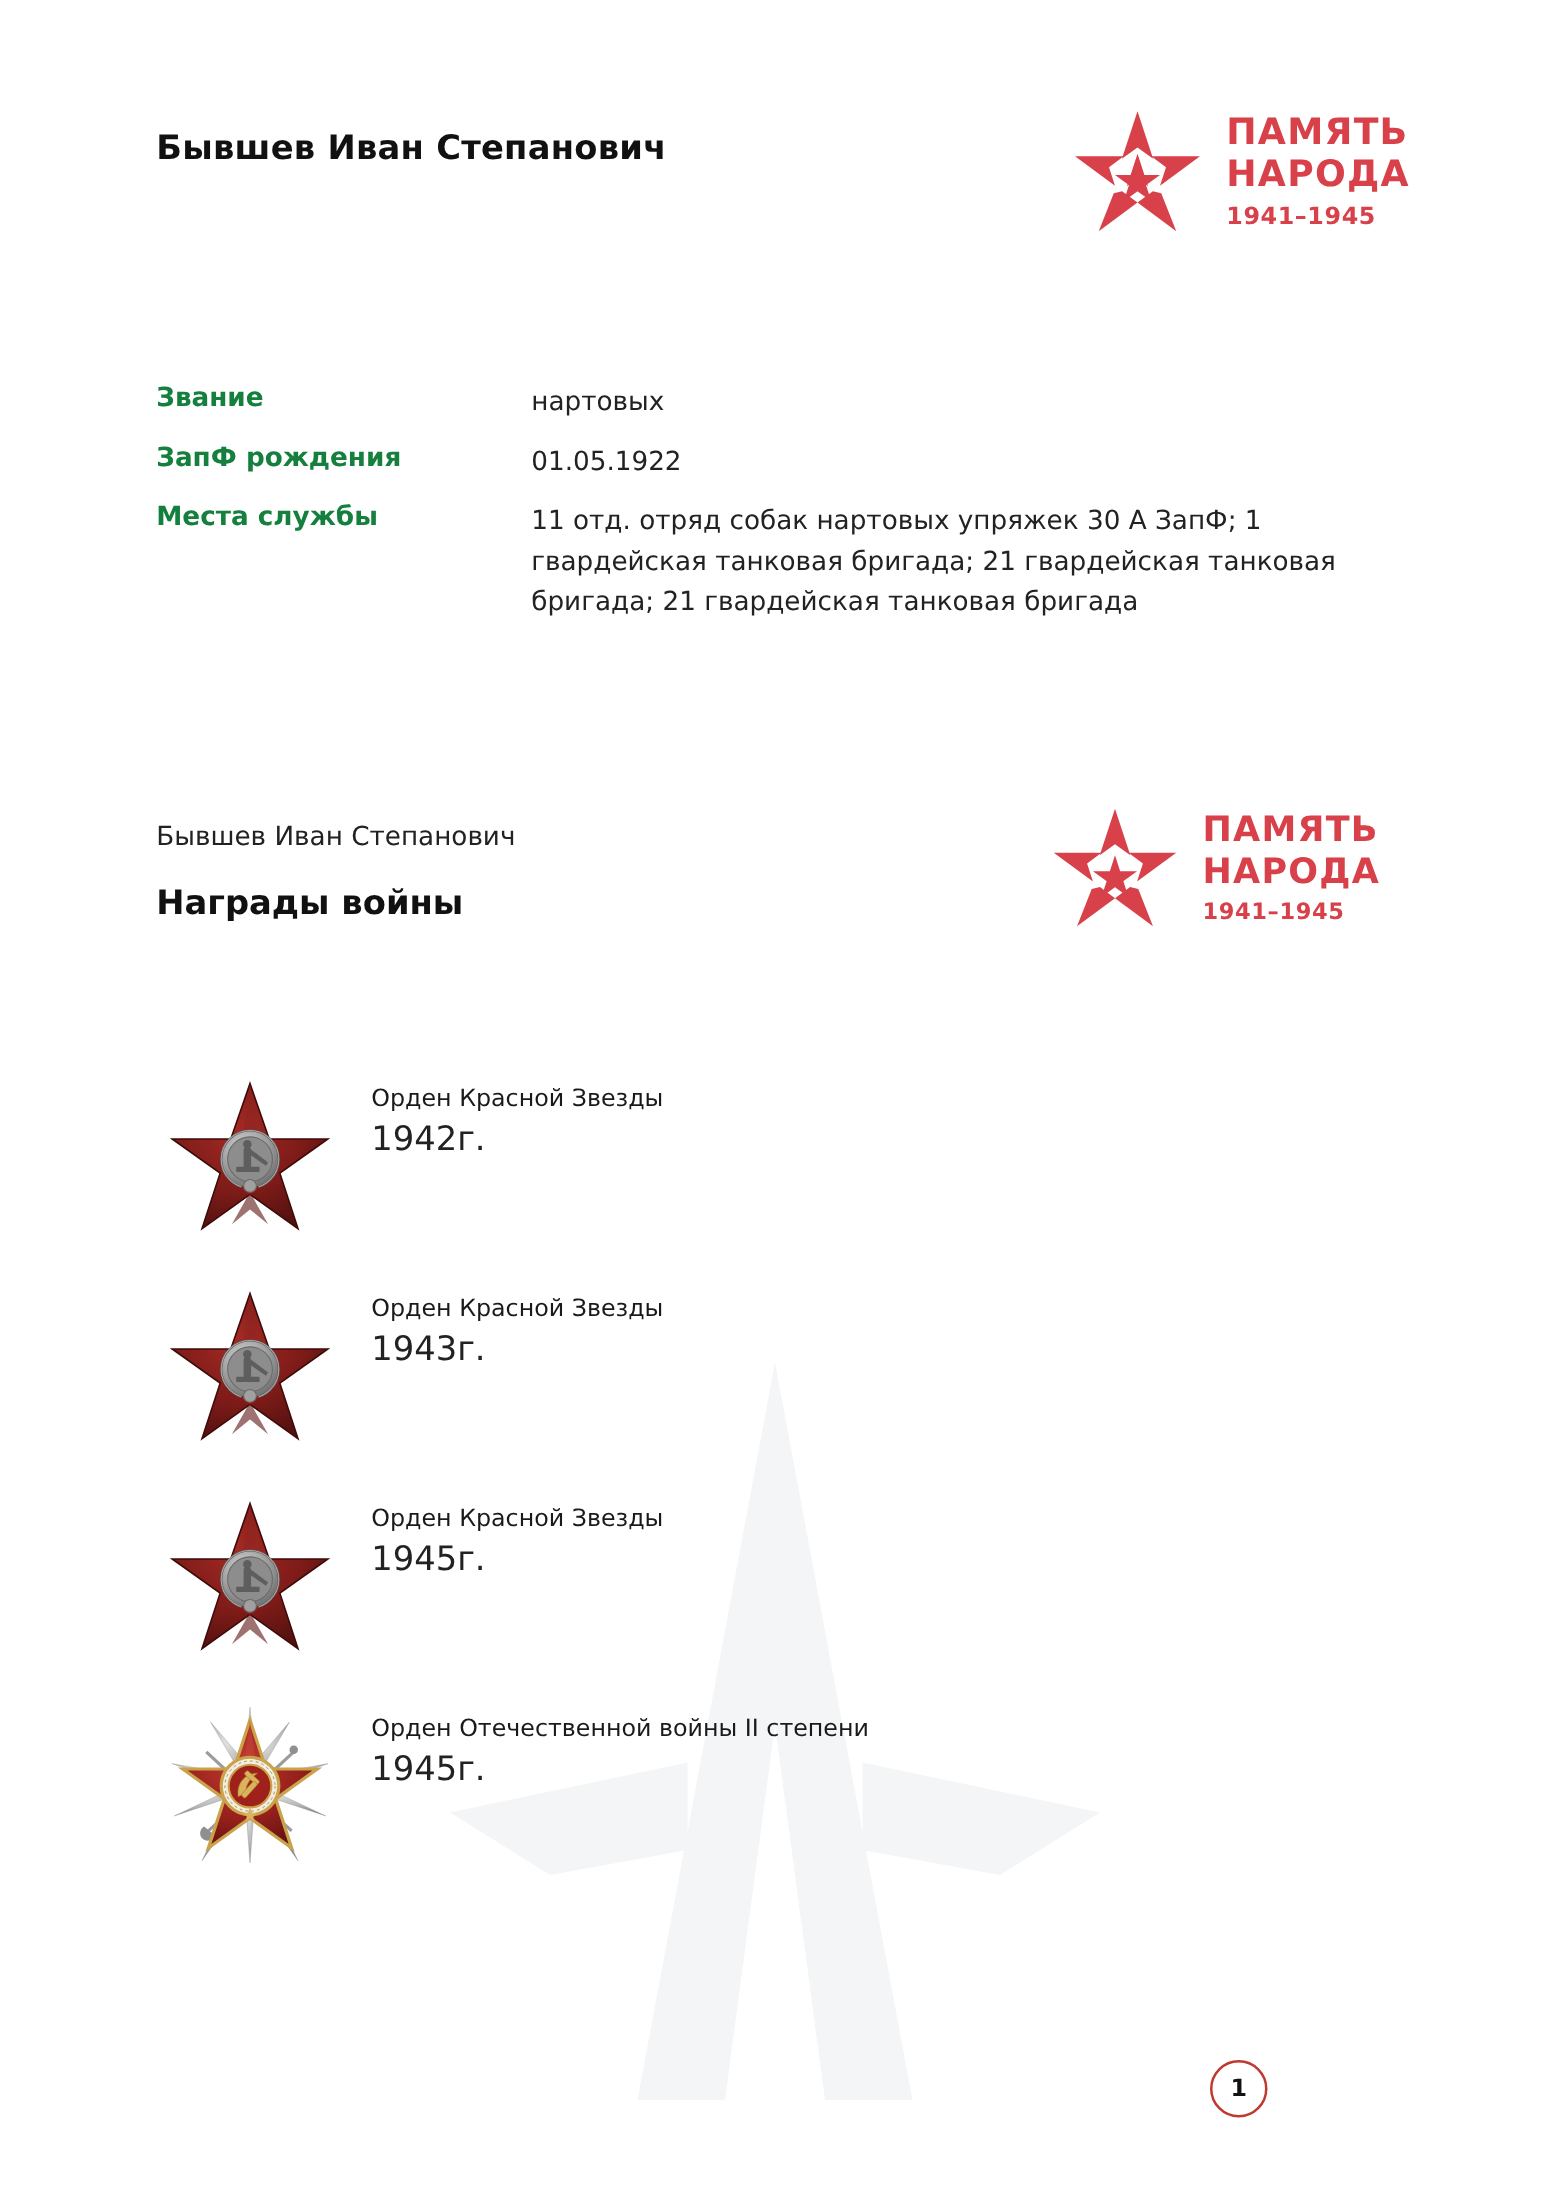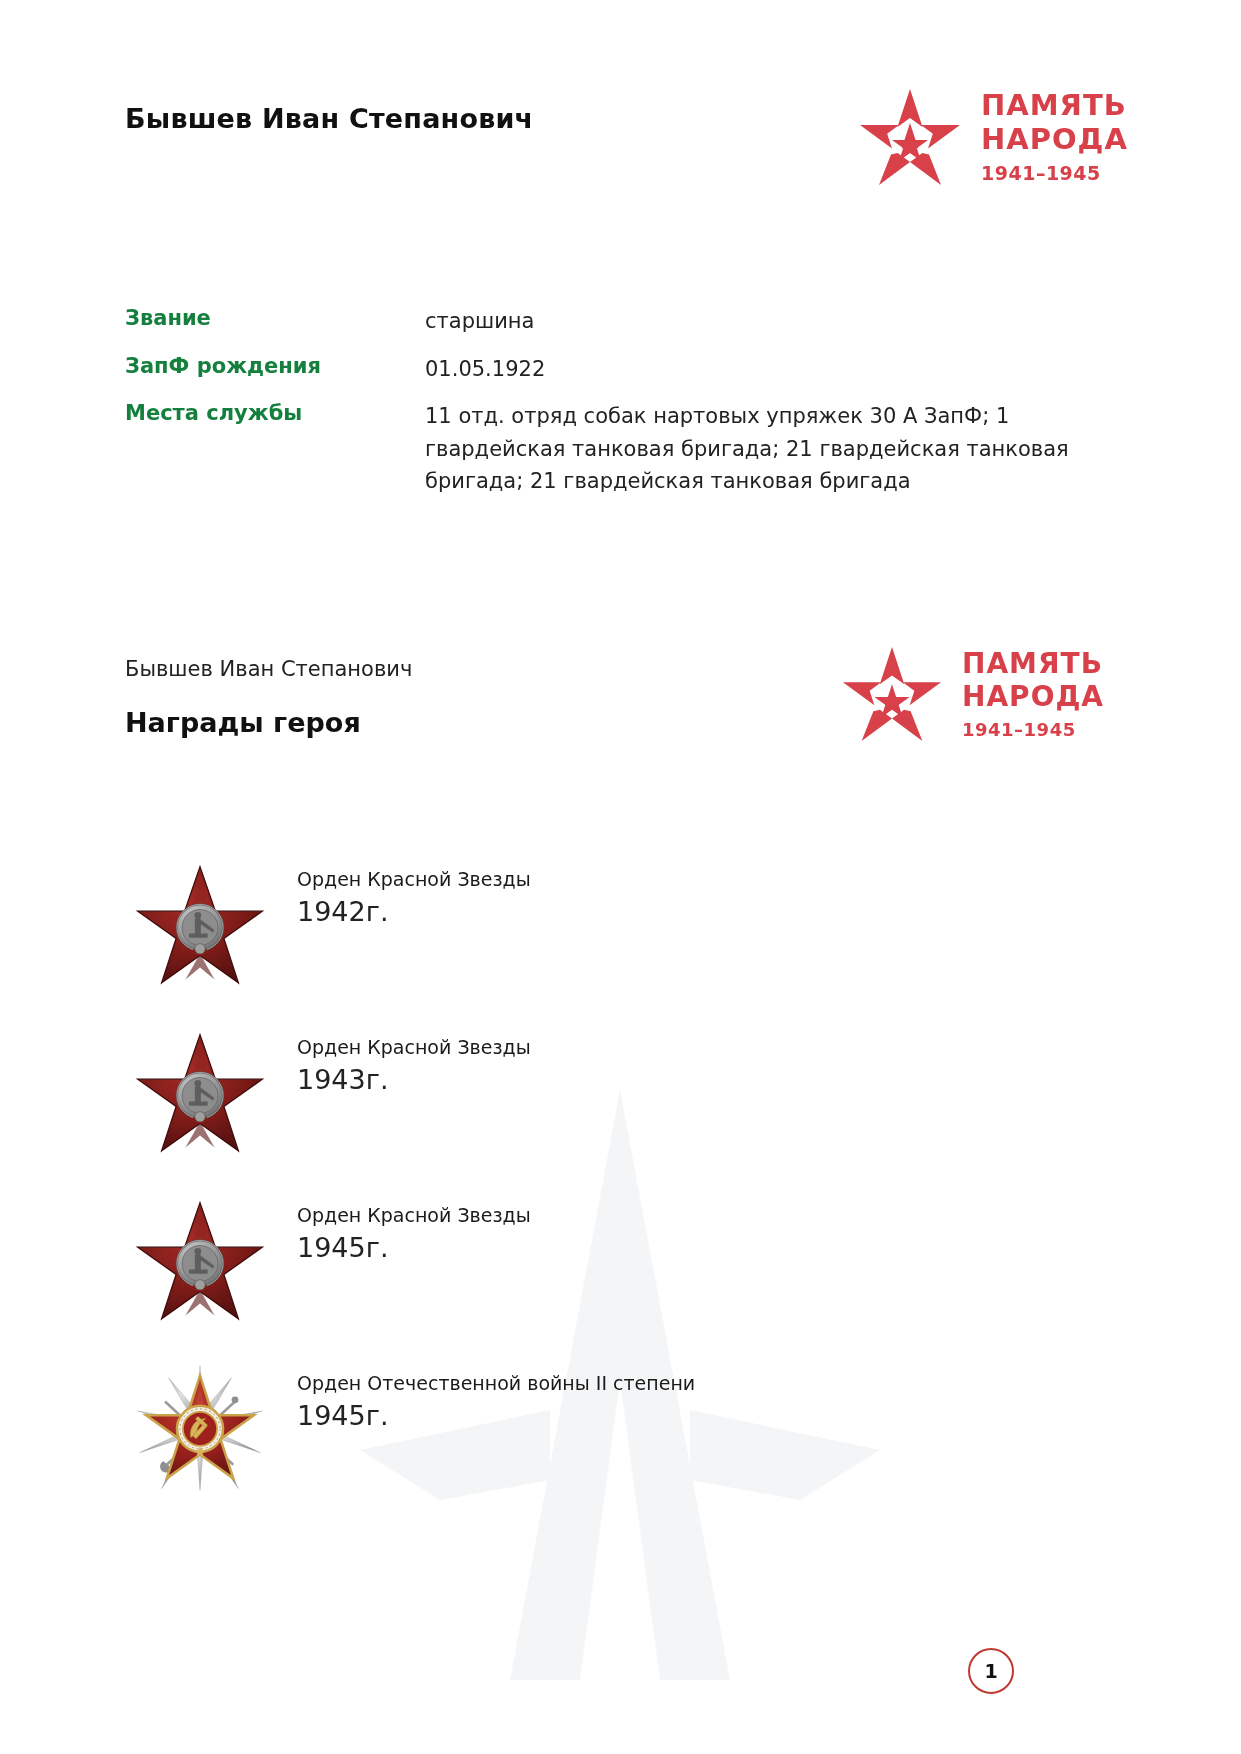--- a/index.html
+++ b/index.html
@@ -237,35 +237,35 @@
         <span class="logo-line">ПАМЯТЬ</span>
         <span class="logo-line">НАРОДА</span>
         <span class="logo-years">1941–1945</span>
       </div>
     </div>
   </div>
 
   <div class="info-table">
     <div class="info-row">
       <div class="info-label">Звание</div>
-      <div class="info-value">старшина</div>
+      <div class="info-value">нартовых</div>
     </div>
     <div class="info-row">
       <div class="info-label">ЗапФ рождения</div>
       <div class="info-value">01.05.1922</div>
     </div>
     <div class="info-row">
       <div class="info-label">Места службы</div>
       <div class="info-value">11 отд. отряд собак нартовых упряжек 30 А ЗапФ; 1 гвардейская танковая бригада; 21 гвардейская танковая бригада; 21 гвардейская танковая бригада</div>
     </div>
   </div>
 
   <div class="sec2-header">
     <div class="sec2-name">Бывшев Иван Степанович</div>
-    <div class="sec2-title">Награды героя</div>
+    <div class="sec2-title">Награды войны</div>
 
     <div class="sec2-logo logo">
       <svg class="logo-star" viewBox="0 0 110 100" xmlns="http://www.w3.org/2000/svg">
         <g fill="#d8414a">
           <path d="M55 2 L67.5 40 L55 31 L42.5 40 Z"></path>
           <path d="M105 38 L73 61.5 L77.8 46.8 L66 38 Z"></path>
           <path d="M5 38 L37 61.5 L32.2 46.8 L44 38 Z"></path>
           <path d="M86 98 L55 75 L67.3 66 L74 67.5 Z"></path>
           <path d="M24 98 L55 75 L42.7 66 L36 67.5 Z"></path>
           <polygon points="55,40 66,74 37,53 73,53 44,74"></polygon>

